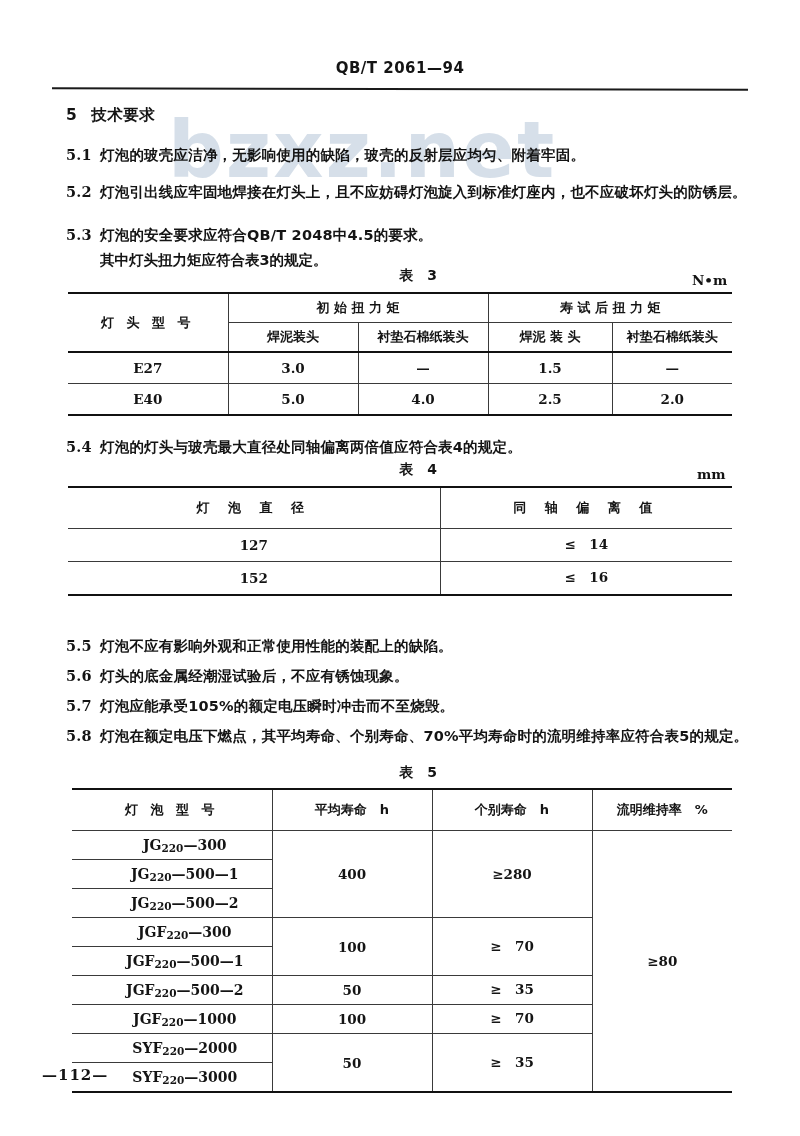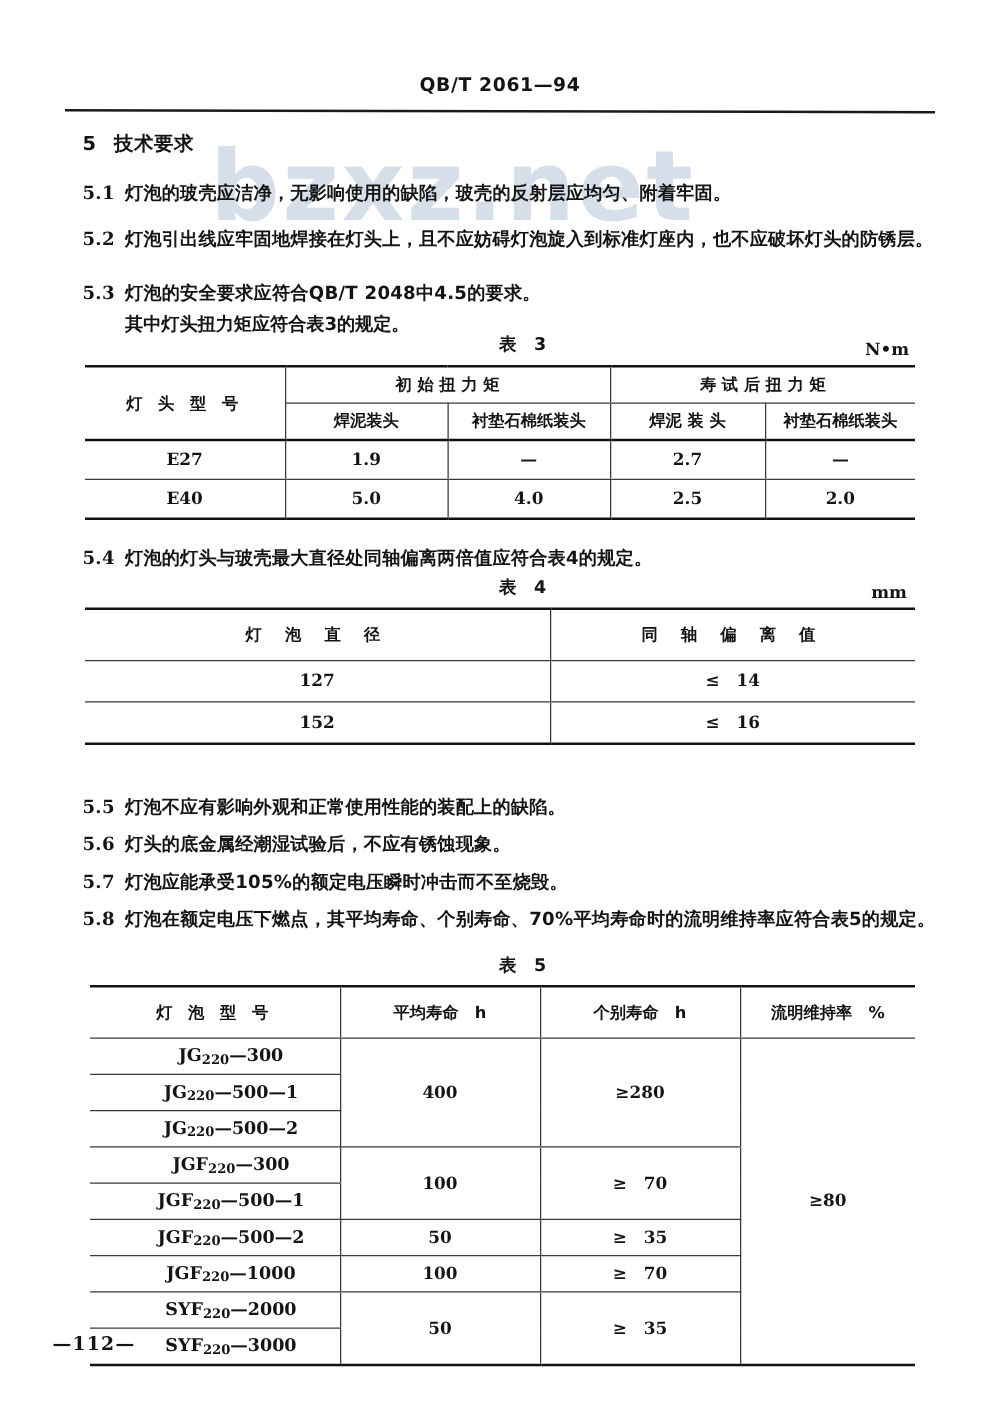--- a/index.html
+++ b/index.html
@@ -228,23 +228,23 @@
           <td class="rule-thick vline-l rule-thin-b" colspan="2" style="height:28px;">寿 试 后 扭 力 矩</td>
         </tr>
         <tr>
           <td class="vline-l rule-thick-b" style="height:28px;">焊泥装头</td>
           <td class="vline-l rule-thick-b" style="height:28px;">衬垫石棉纸装头</td>
           <td class="vline-l rule-thick-b" style="height:28px;">焊泥 装 头</td>
           <td class="vline-l rule-thick-b" style="height:28px;">衬垫石棉纸装头</td>
         </tr>
         <tr>
           <td class="numcell rule-thin-b" style="height:30px;">E27</td>
-          <td class="numcell vline-l rule-thin-b">1.9</td>
+          <td class="numcell vline-l rule-thin-b">3.0</td>
           <td class="numcell vline-l rule-thin-b">—</td>
-          <td class="numcell vline-l rule-thin-b">2.7</td>
+          <td class="numcell vline-l rule-thin-b">1.5</td>
           <td class="numcell vline-l rule-thin-b">—</td>
         </tr>
         <tr>
           <td class="numcell rule-thick-b" style="height:30px;">E40</td>
           <td class="numcell vline-l rule-thick-b">5.0</td>
           <td class="numcell vline-l rule-thick-b">4.0</td>
           <td class="numcell vline-l rule-thick-b">2.5</td>
           <td class="numcell vline-l rule-thick-b">2.0</td>
         </tr>
       </tbody>

